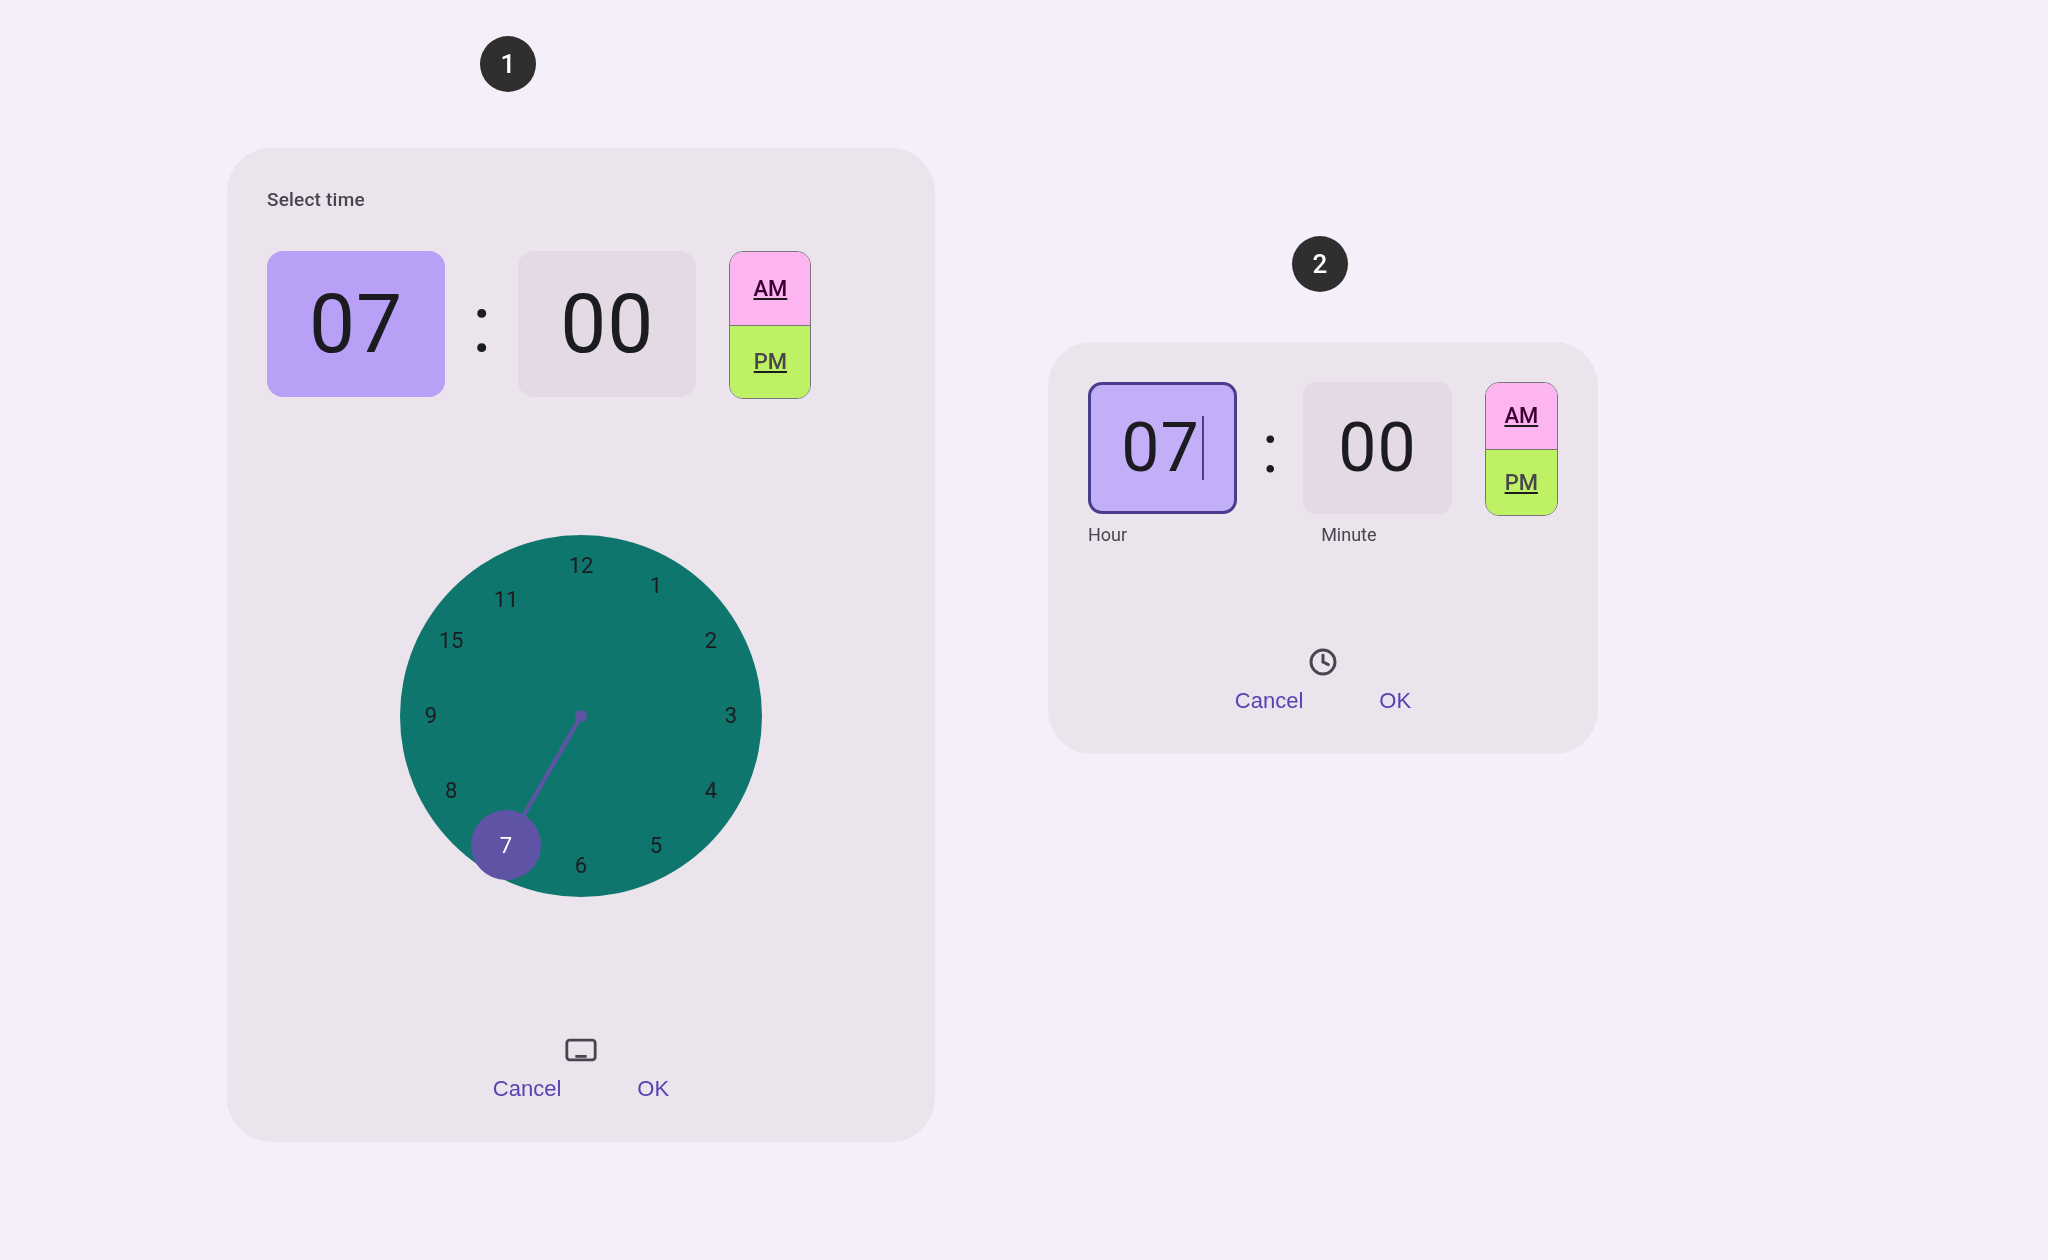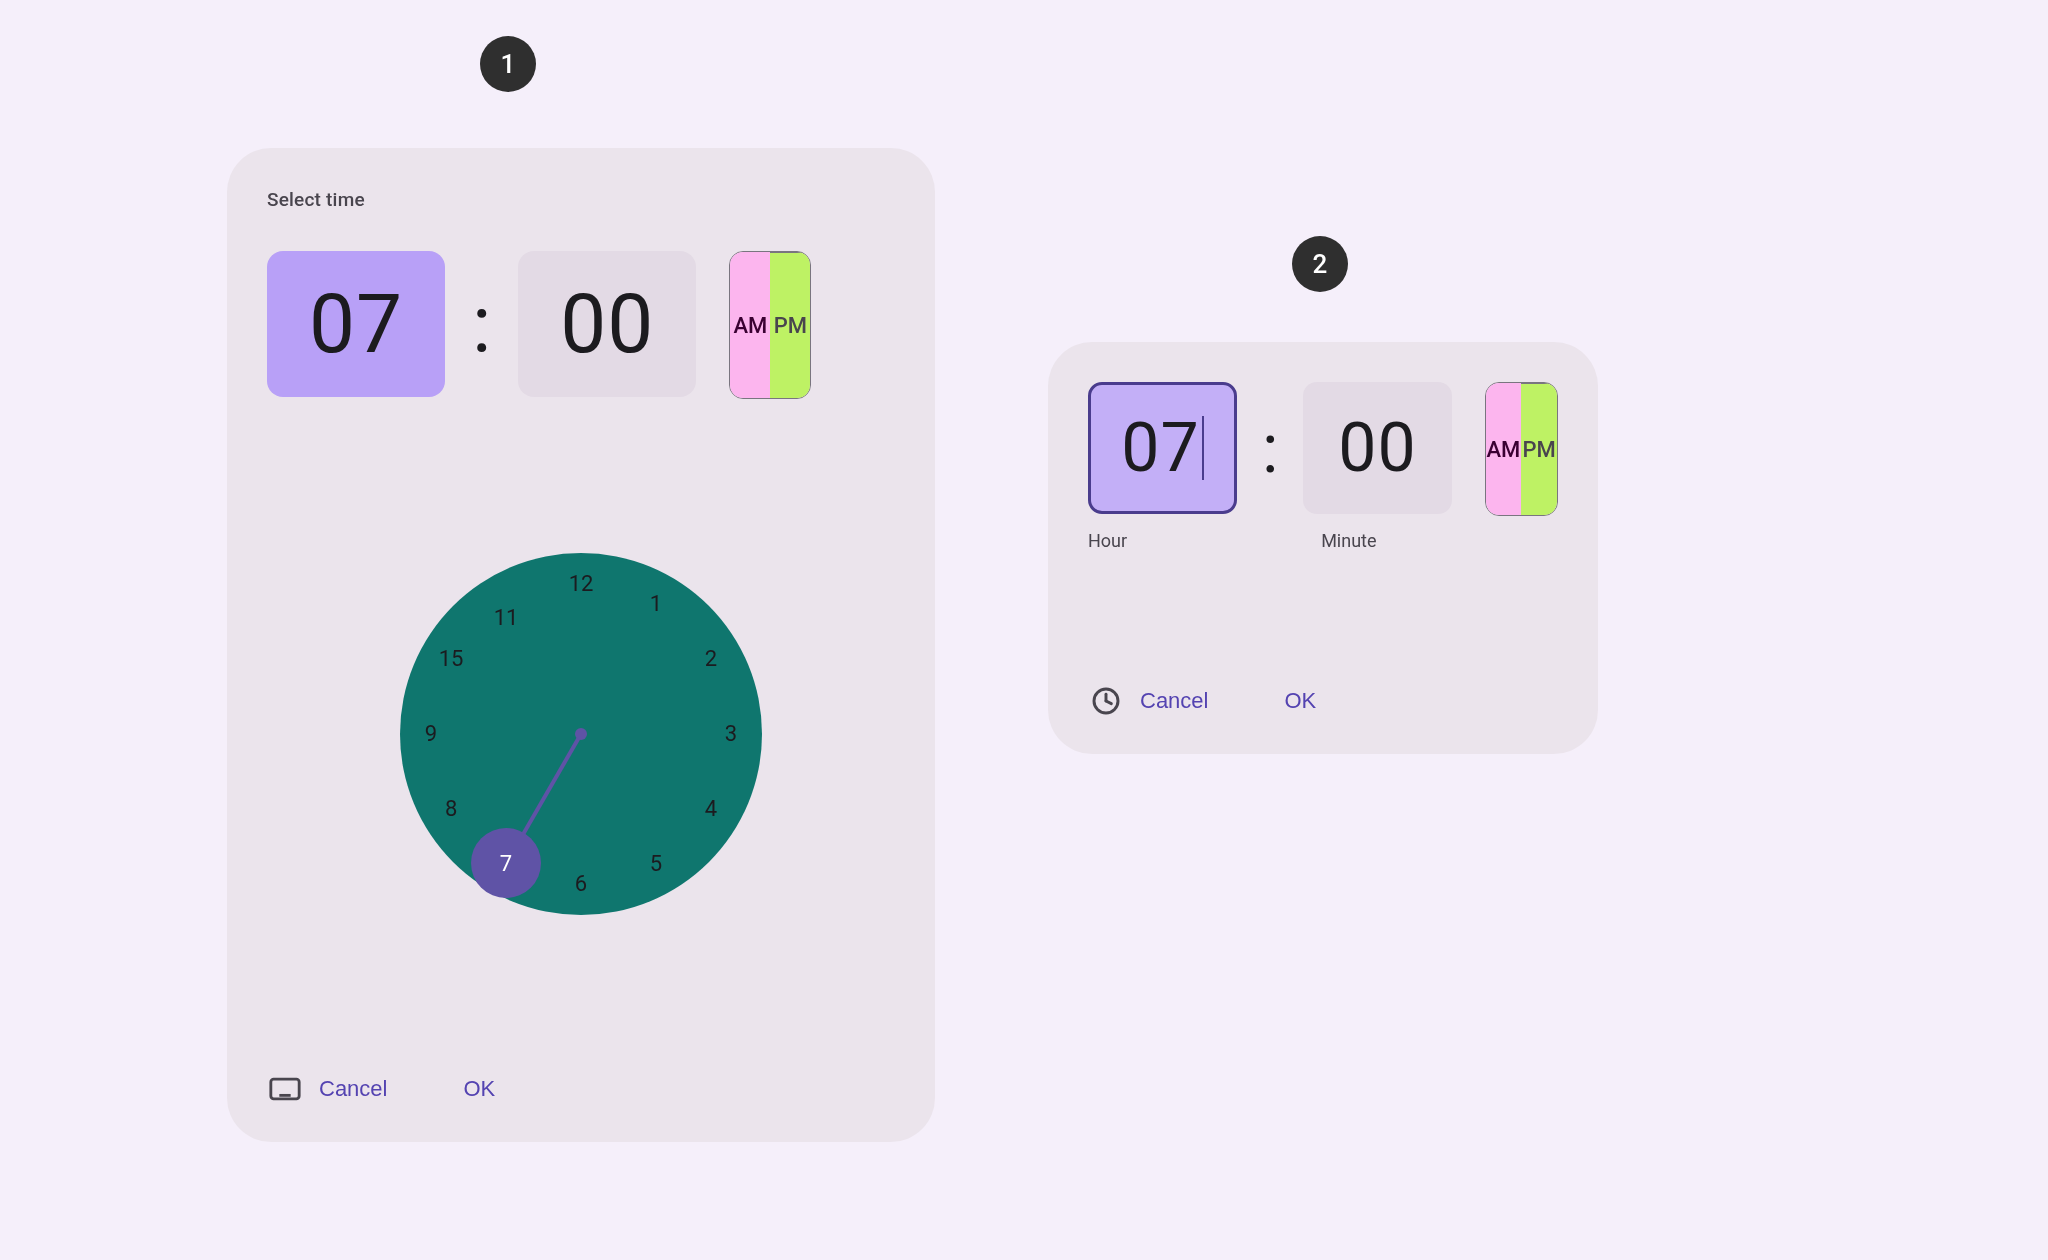--- a/index.html
+++ b/index.html
@@ -85,21 +85,22 @@
   }
 
   .ampm {
     width: 80px;
     height: 146px;
     margin-left: 18px;
     border: 1.5px solid #79757f;
     border-radius: 14px;
     overflow: hidden;
     display: flex;
-    flex-direction: row;
+    flex-direction: column;
+    text-decoration: underline;
   }
   .ampm-half {
     flex: 1;
     display: flex;
     align-items: center;
     justify-content: center;
     font-size: 22px;
     font-weight: 500;
     cursor: pointer;
   }
@@ -174,20 +175,21 @@
     font-size: 22px;
     color: #1c1b1f;
     transform: translate(-50%, -50%);
   }
 
   
   .dial-footer, .input-footer {
     display: flex;
     align-items: center;
     justify-content: flex-start;
+    flex-direction: column;
   }
   .actions {
     display: flex;
     gap: 44px;
     align-items: center;
   }
   .text-btn {
     background: none;
     border: none;
     font-size: 22px;
@@ -246,21 +248,21 @@
   .caret {
     width: 2px;
     height: 64px;
     background: #4a3c8d;
     margin-left: 2px;
   }
 
   .sub-row {
     display: flex;
     align-items: center;
-    margin-top: 14px;
+    margin-top: 8px;
   }
   .sub-label {
     font-size: 18px;
     font-weight: 400;
     color: #49454e;
   }
   .sub-label.minute { margin-left: 194px; }
 
   .input-picker .ampm {
     width: 80px;

